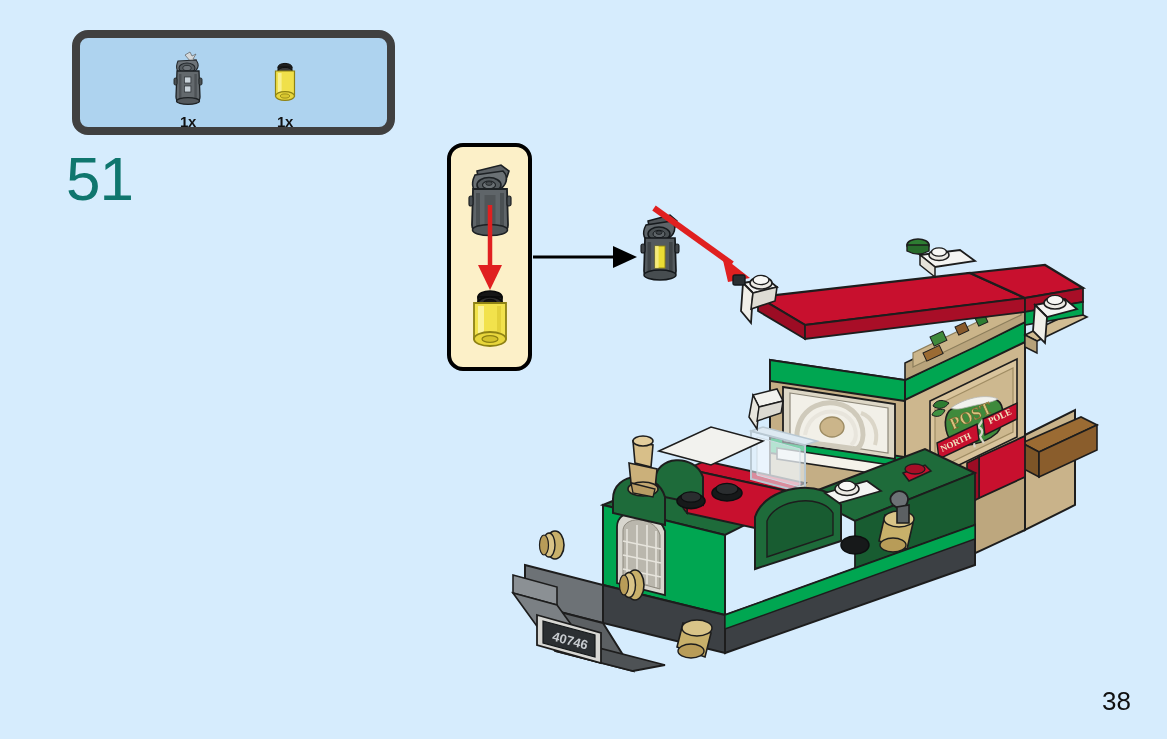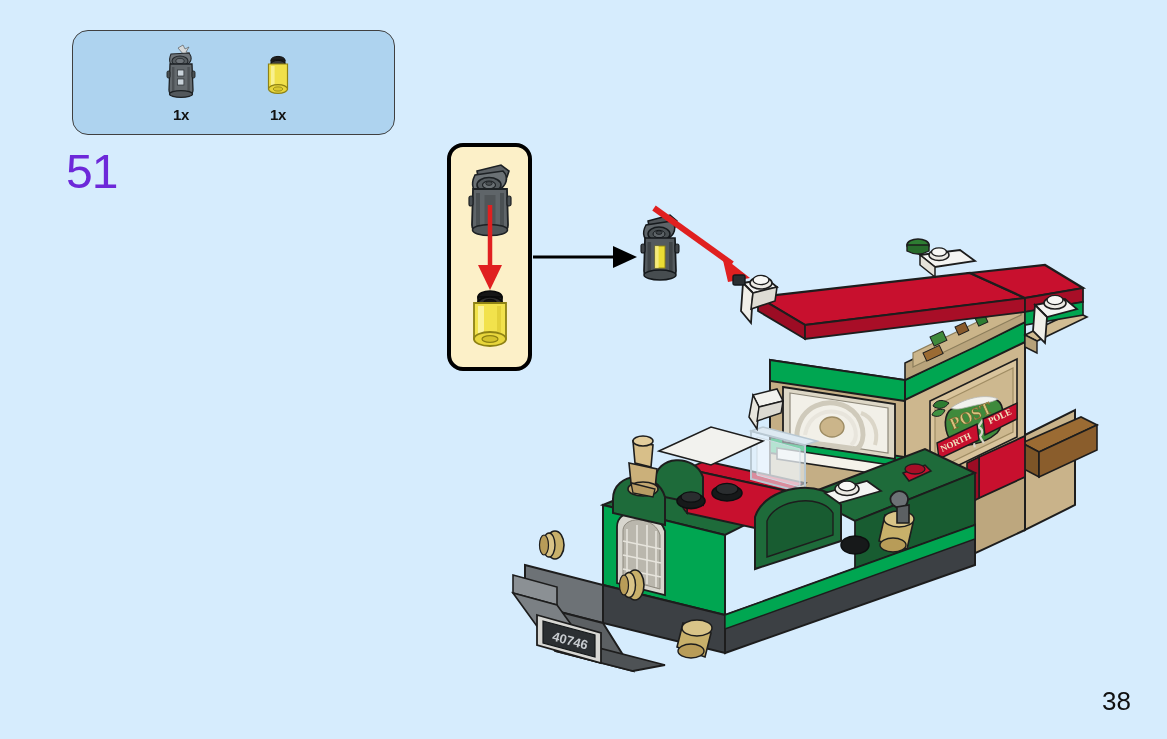--- a/index.html
+++ b/index.html
@@ -22,21 +22,21 @@
   }
 
   
   #parts-box {
     position: absolute;
     left: 72px;
     top: 30px;
     width: 323px;
     height: 105px;
     background: #aed3ef;
-    border: 1px solid #404040;
+    border: 8px solid #404040;
     border-radius: 16px;
     box-sizing: border-box;
   }
   .part-slot {
     position: absolute;
     text-align: center;
     width: 90px;
   }
   #part-slot-lantern { left: 63px; top: 12px; }
   #part-slot-round   { left: 160px; top: 12px; }
@@ -50,23 +50,23 @@
     color: #111;
     letter-spacing: -0.3px;
     margin-top: 1px;
   }
 
   
   #step-number {
     position: absolute;
     left: 66px;
     top: 148px;
-    font-size: 48px;
+    font-size: 62px;
     font-weight: 500;
-    color: #6d28d9;
+    color: #0f766e;
     letter-spacing: -1px;
     line-height: 1;
   }
 
   
   #callout-box {
     position: absolute;
     left: 447px;
     top: 143px;
     width: 85px;

